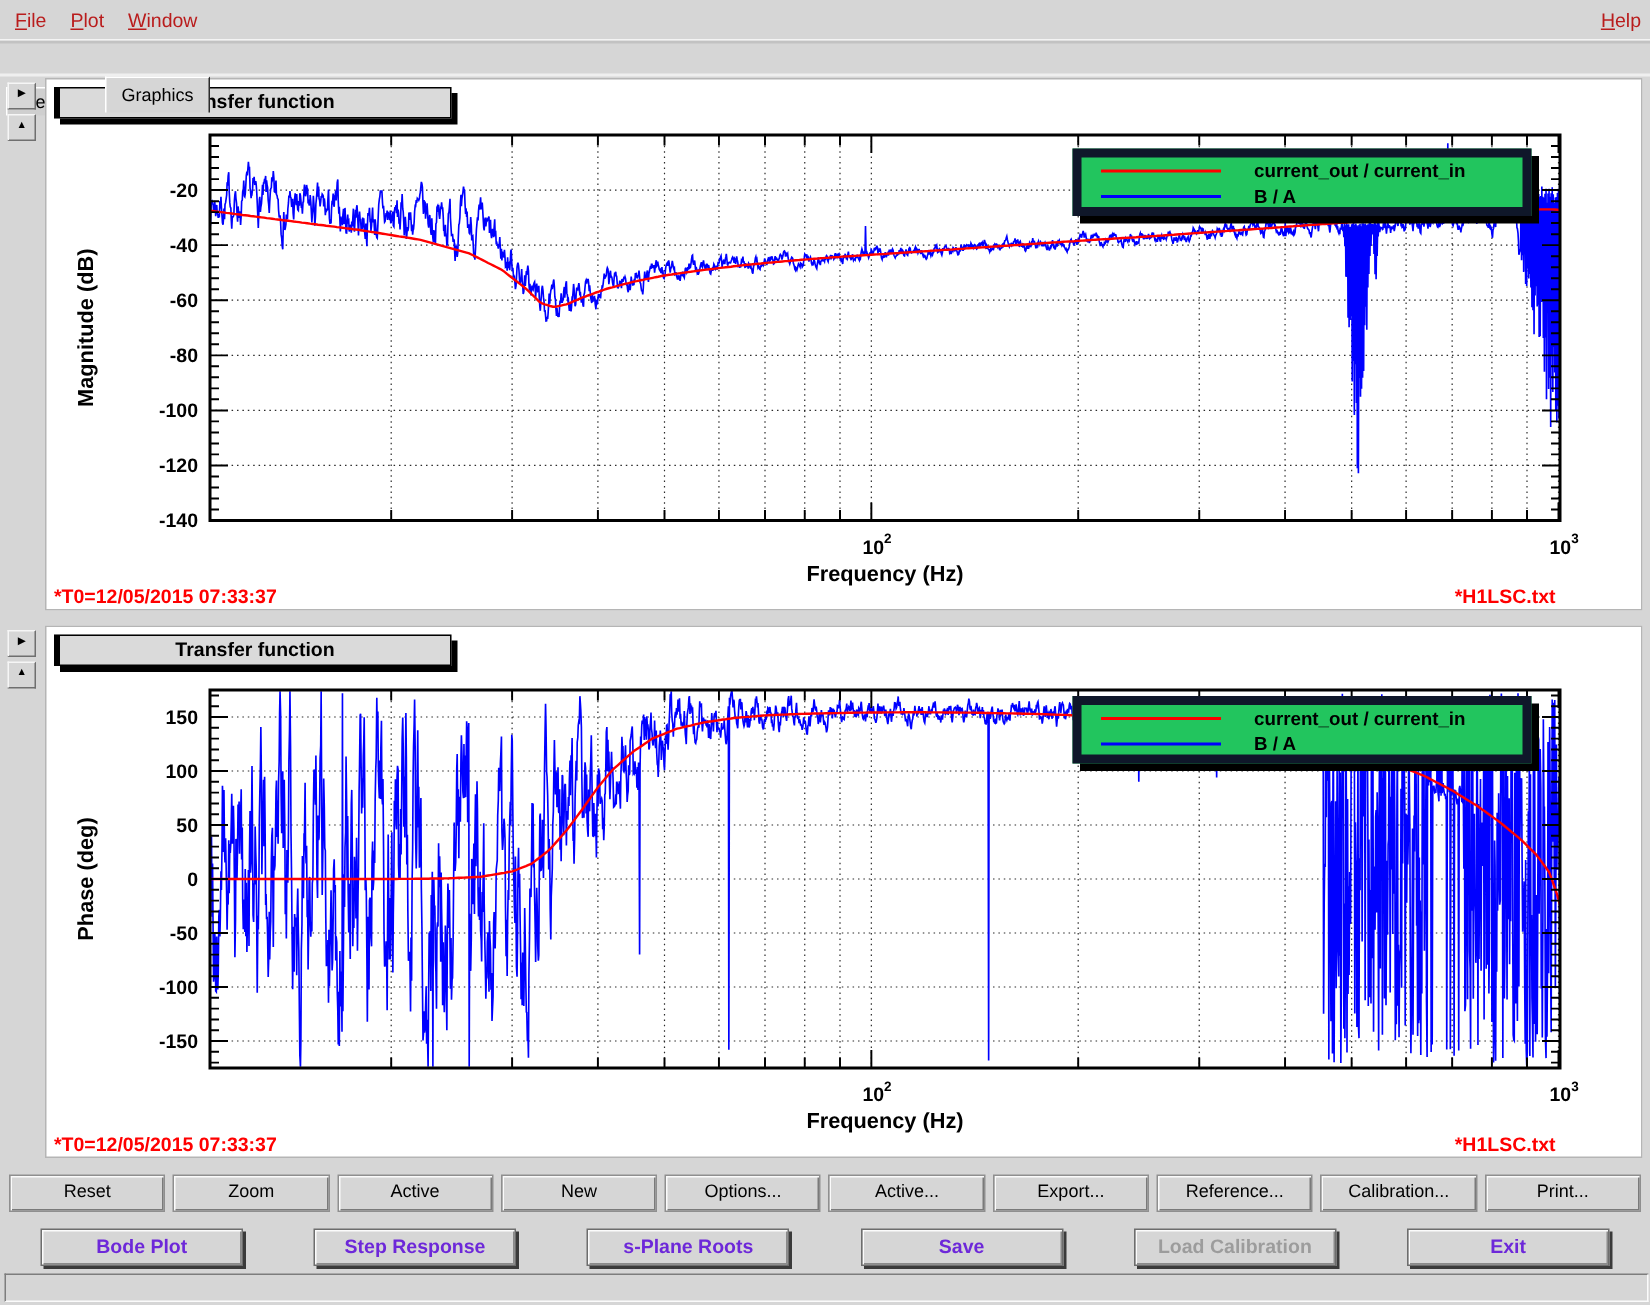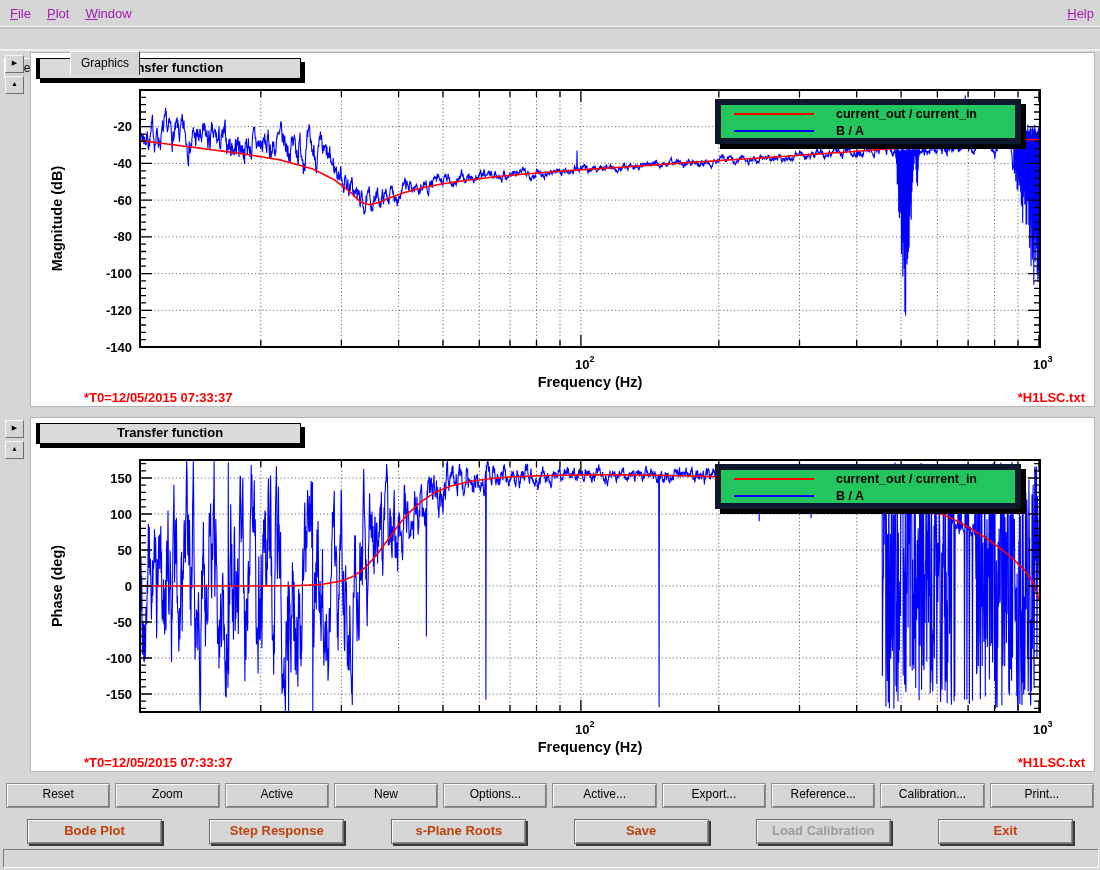--- a/index.html
+++ b/index.html
@@ -8,21 +8,21 @@
     background:#d6d6d6;
     font-family:"Liberation Sans", sans-serif;
     -webkit-font-smoothing:antialiased;
   }
   .abs{position:absolute;}
   
   .menubar{
     left:0;top:0;width:1100px;height:26px;
     background:#d6d6d6;border-bottom:1px solid #f4f4f4;
     box-shadow:0 2px 0 #c2c2c2;
-    display:flex;align-items:center;font-size:13px;color:#a21caf;
+    display:flex;align-items:center;font-size:13px;color:#b91c1c;
   }
   .menubar .menu-item{padding:3px 6px;margin-left:4px;cursor:default;}
   .menubar .spacer{flex:1;}
   .menu-item .u{text-decoration:underline;}
   
   .tabbar{left:0;top:27px;width:1100px;height:23px;}
   .content-topline{left:0;top:49px;width:1100px;height:2px;background:#efefef;}
   .tab{
     position:absolute;top:31px;height:18px;padding:0 10px;
     font-size:12px;line-height:18px;color:#000;background:#cfcfcf;
@@ -48,21 +48,21 @@
     font-size:13px;font-weight:bold;text-align:center;line-height:18px;color:#000;
   }
   .legend{
     z-index:3;width:294px;height:33px;background:#22c55e;
     border:6px solid #0f172a;box-shadow:5px 5px 0 #000;
   }
   .legend-row{display:flex;align-items:center;height:16px;margin-top:1px;}
   .legend-swatch{width:80px;height:0;border-top:2px solid #000;margin-left:13px;}
   .legend-label{margin-left:22px;font-size:12.5px;font-weight:bold;color:#000;white-space:nowrap;}
   .footnote{
-    z-index:3;font-size:13px;font-weight:bold;color:#ff0000;white-space:nowrap;margin-left:48px;
+    z-index:3;font-size:13px;font-weight:bold;color:#ff0000;white-space:nowrap;
   }
   .footnote.right{text-align:right;}
   
   .toolbar1{
     left:0;top:783px;width:1100px;height:27px;
     display:flex;align-items:flex-start;padding:0 6px;box-sizing:border-box;gap:5px;
   }
   .tb1-btn{
     flex:1;height:23px;background:#d6d6d6;font-size:12px;color:#000;
     font-family:"Liberation Sans",sans-serif;
@@ -70,21 +70,21 @@
     box-shadow:inset 1px 1px 0 #fbfbfb, inset -1px -1px 0 #7a7a7a;
     text-align:center;line-height:21px;cursor:default;
   }
   .toolbar2{
     left:0;top:817px;width:1100px;height:28px;
     display:flex;align-items:center;justify-content:space-between;
     padding:0 27px;box-sizing:border-box;
   }
   .tb2-btn{
     width:133px;height:23px;background:#d6d6d6;
-    font-size:13px;font-weight:bold;color:#c2410c;
+    font-size:13px;font-weight:bold;color:#6d28d9;
     border:1px solid #6d6d6d;
     box-shadow:inset 1px 1px 0 #fbfbfb, inset -1px -1px 0 #8a8a8a, 2px 2px 0 #3a3a3a;
     text-align:center;line-height:21px;cursor:default;
   }
   .tb2-btn.disabled{color:#9c9c9c;}
   
   .statusbar{
     left:3px;top:849px;width:1094px;height:17px;background:#d6d6d6;
     border:1px solid;border-color:#7d7d7d #fbfbfb #fbfbfb #7d7d7d;
   }

